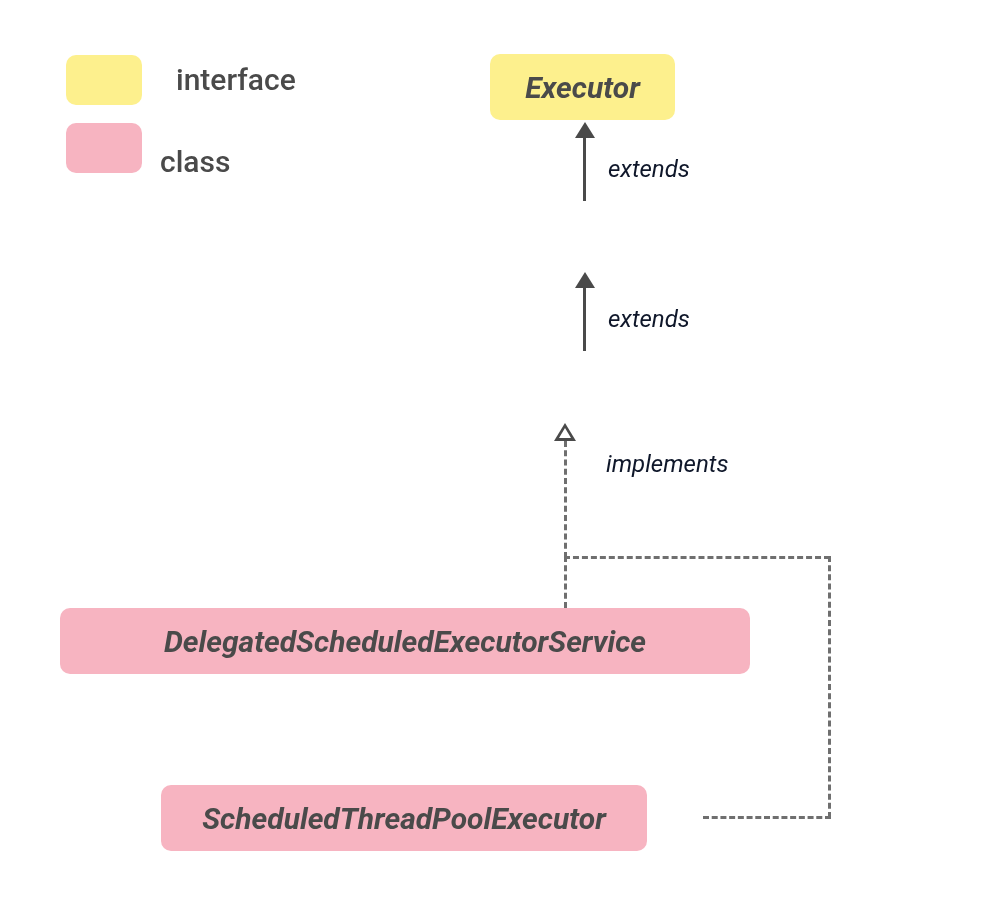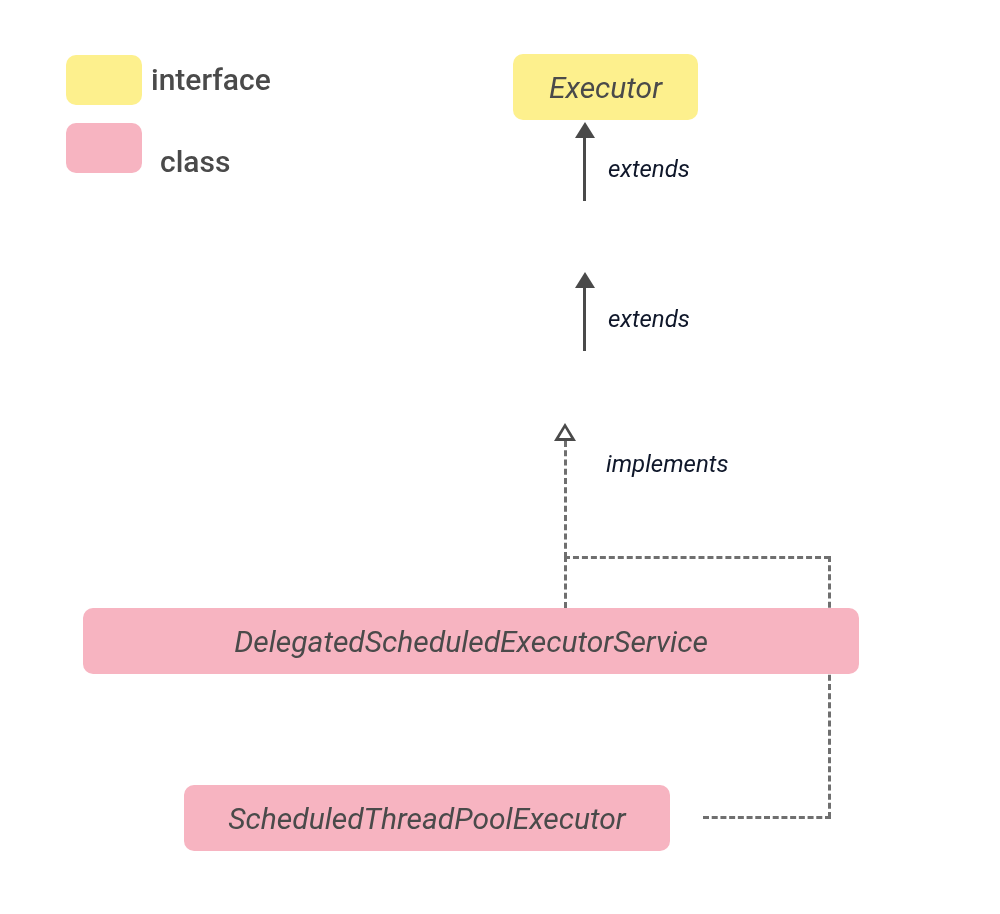--- a/index.html
+++ b/index.html
@@ -26,27 +26,26 @@
     font-size: 30px;
     color: #4a4a4a;
     font-weight: 500;
   }
   .box {
     position: absolute;
     display: flex;
     align-items: center;
     justify-content: center;
     border-radius: 10px;
-    font-weight: 400;
+    font-weight: 700;
     font-style: italic;
     color: #4a4a4a;
     padding: 0 10px;
     font-size: 30px;
     white-space: nowrap;
-    margin-left: 23px;
   }
   .interface { background: #fdf08d; }
   .klass     { background: #f7b4c1; }
   .edge-label {
     position: absolute;
     font-size: 24px;
     font-style: italic;
     color: #0f172a;
   }
   .arrow-solid {
@@ -88,21 +87,21 @@
     border-right: 6px solid transparent;
     border-bottom: 10px solid #ffffff;
   }
 </style>
 </head>
 <body>
 
 <div class="canvas">
 
   <div class="swatch interface" style="left:66px; top:55px;"></div>
-  <div class="swatch-label" style="left:151px; top:62px;">interface</div>
+  <div class="swatch-label" style="left:176px; top:62px;">interface</div>
 
   <div class="swatch klass" style="left:66px; top:123px;"></div>
   <div class="swatch-label" style="left:160px; top:144px;">class</div>
 
   <div class="box interface" style="left:490px; top:54px; width:185px; height:66px;">
     <span>Executor</span>
   </div>
 
   <div class="arrow-solid" style="left:583px; top:125px; height:76px;"></div>
   <div class="edge-label" style="left:608px; top:155px;">extends</div>
@@ -117,21 +116,21 @@
   <div class="edge-label" style="left:590px; top:450px;margin-left:16px;">implements</div>
 
   <div class="dash-h" style="left:564px; top:556px; width:266px;"></div>
 
   <div class="dash-v" style="left:564px; top:556px; height:52px;"></div>
 
   <div class="dash-v" style="left:828px; top:556px; height:262px;"></div>
 
   <div class="dash-h" style="left:703px; top:816px; width:128px;"></div>
 
-  <div class="box klass" style="left:60px; top:608px; width:776px; height:66px;">
+  <div class="box klass" style="left:60px; top:608px; width:690px; height:66px;">
     <span>DelegatedScheduledExecutorService</span>
   </div>
 
   <div class="box klass" style="left:161px; top:785px; width:486px; height:66px;">
     <span>ScheduledThreadPoolExecutor</span>
   </div>
 
 </div>
 
 </body></html>

